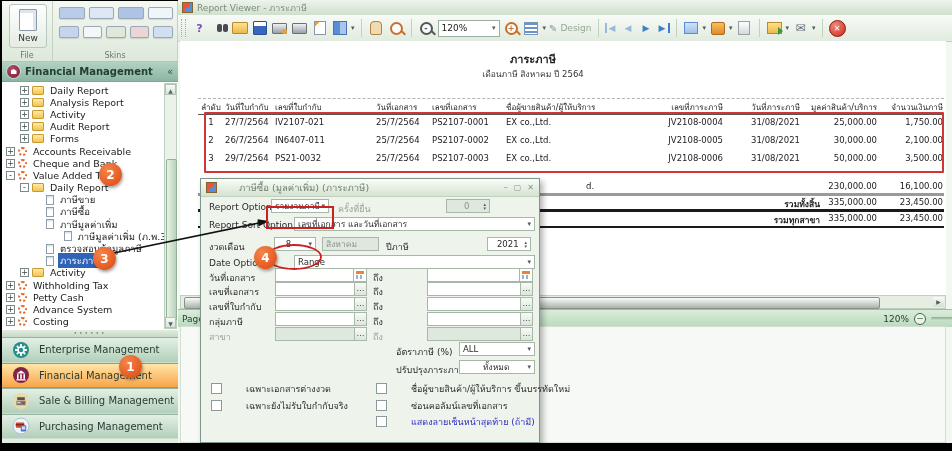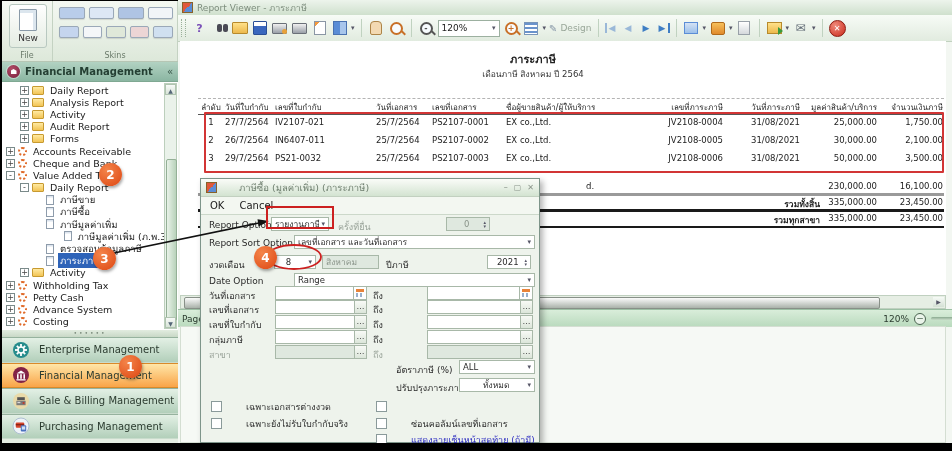--- a/index.html
+++ b/index.html
@@ -490,24 +490,20 @@
   <div class="dlg">
     <div class="dlgtitle">
       <span class="winico"></span>
       <span>ภาษีซื้อ (มูลค่าเพิ่ม) (ภาระภาษี)</span>
       <span class="dlgctrl">
         <span>–</span>
         <span>▢</span>
         <span>✕</span>
       </span>
     </div>
-    <div class="dlgmenu">
-      <span>OK</span>
-      <span>Cancel</span>
-    </div>
     <div class="dlgbody">
 
       <span class="lbl" style="left:8px;top:5px;">Report Option</span>
       <span class="fld combo" style="left:70px;top:2px;width:58px;">
           <span style="overflow:hidden;">รายงานภาษีซื้อ (ภาระภาษี)</span>
         </span>
       <span class="lbl dim" style="left:137px;top:5px;">ครั้งที่ยื่น</span>
       <span class="fld spin dis" style="left:245px;top:2px;width:44px;">
           <span class="v">0</span>
         </span>
@@ -574,20 +570,21 @@
           <span>ALL</span>
         </span>
       <span class="lbl" style="left:195px;top:166px;">ปรับปรุงภาระภาษี</span>
       <span class="fld combo" style="left:258px;top:163px;width:76px;padding-left:23px;">
           <span>ทั้งหมด</span>
         </span>
 
       <span class="cb" style="left:10px;top:186px;"></span>
       <span class="cblbl" style="left:23px;top:185px;">เฉพาะเอกสารต่างงวด</span>
       <span class="cb" style="left:175px;top:186px;"></span>
+      <span class="cblbl" style="left:188px;top:185px;">ชื่อผู้ขายสินค้า/ผู้ให้บริการ ขึ้นบรรทัดใหม่</span>
       <span class="cb" style="left:10px;top:203px;"></span>
       <span class="cblbl" style="left:23px;top:202px;">เฉพาะยังไม่รับใบกำกับจริง</span>
       <span class="cb" style="left:175px;top:203px;"></span>
       <span class="cblbl" style="left:188px;top:202px;">ซ่อนคอลัมน์เลขที่เอกสาร</span>
       <span class="cb" style="left:175px;top:219px;"></span>
       <span class="cblbl blue" style="left:188px;top:218px;">แสดงลายเซ็นหน้าสุดท้าย (ถ้ามี)</span>
     </div>
   </div>
 
   <div class="annlayer">

